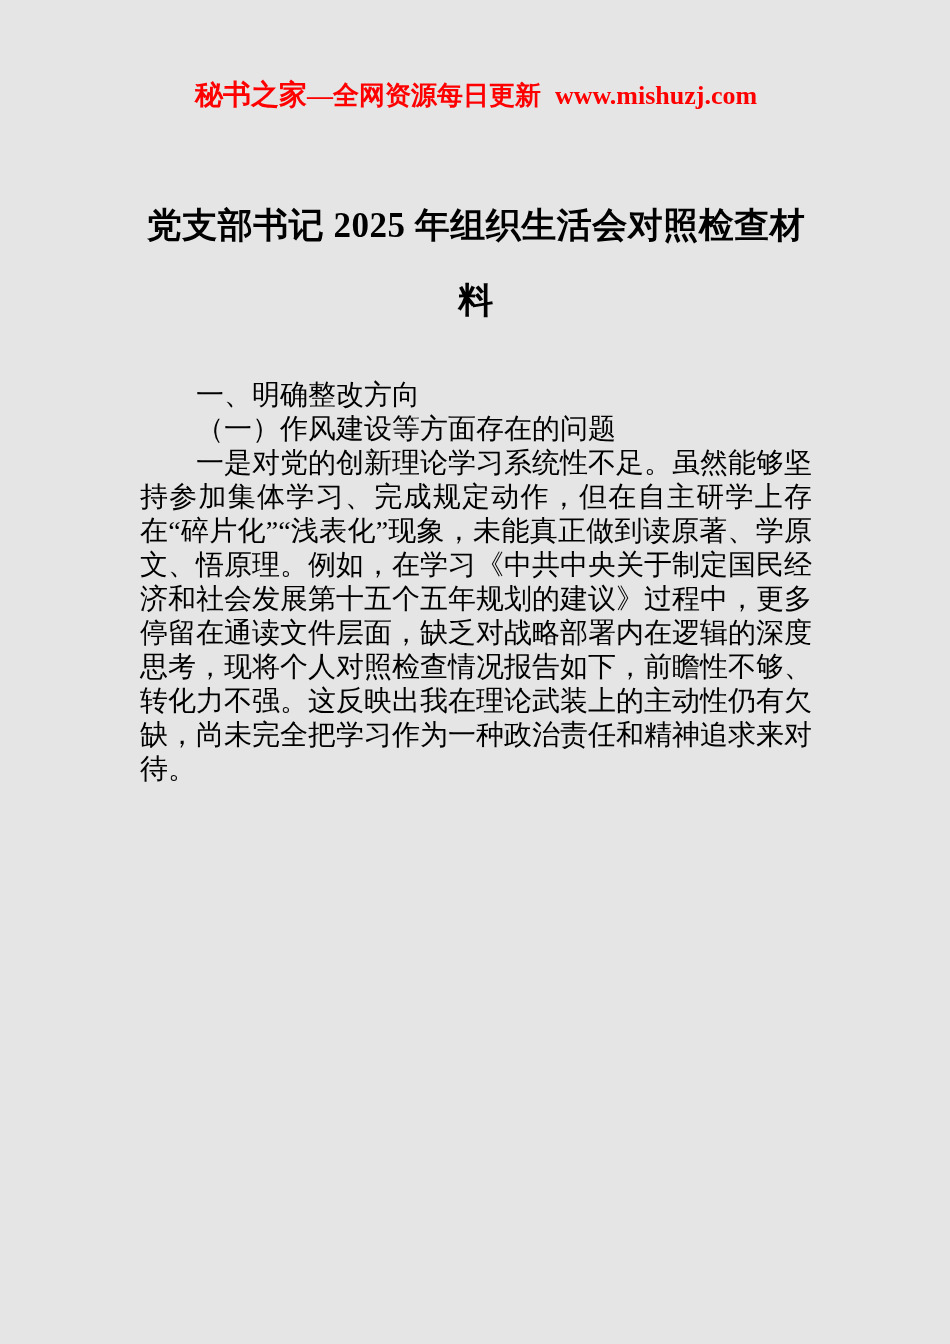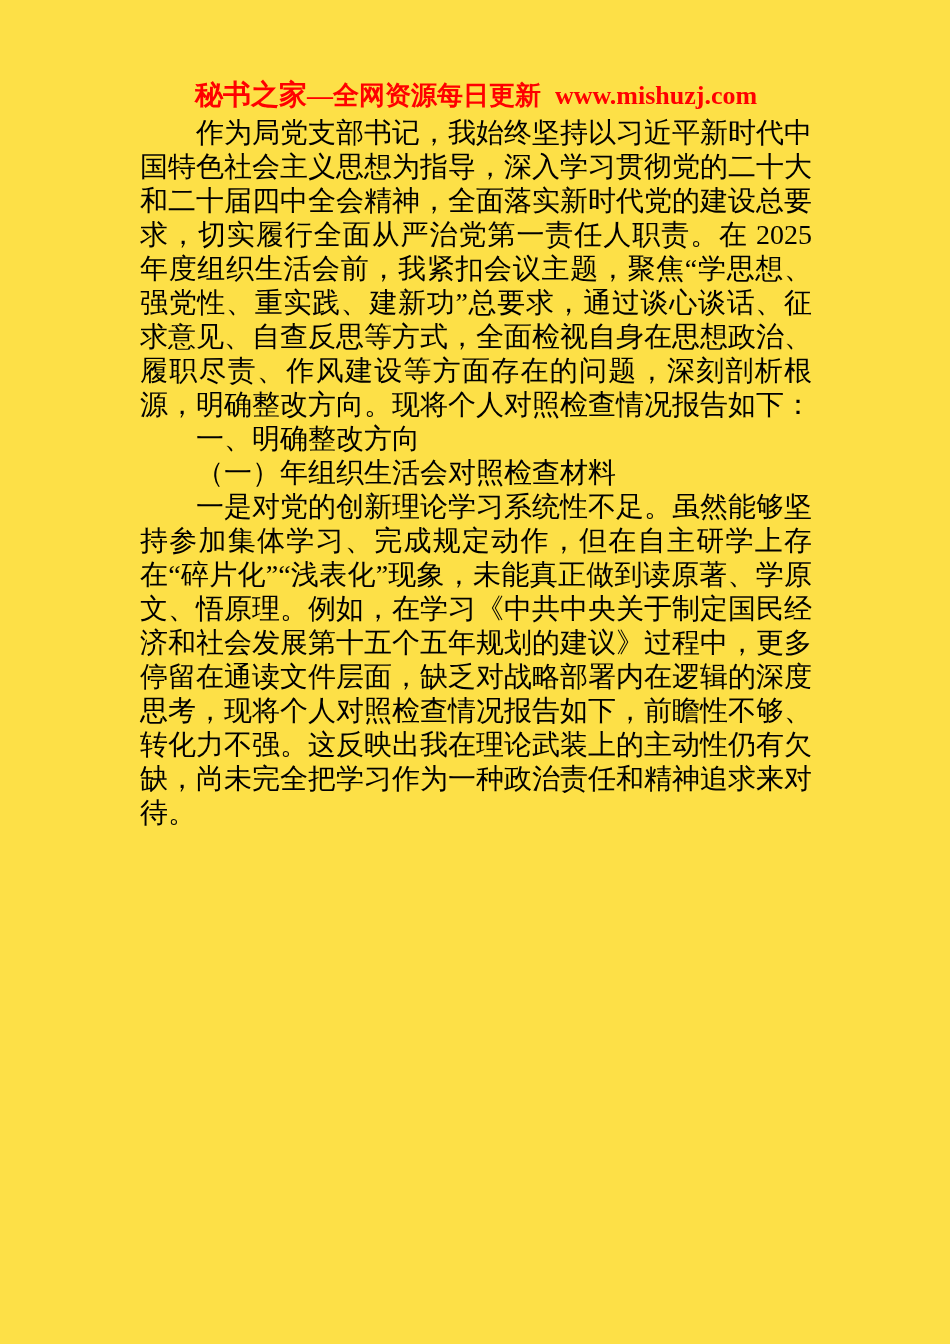--- a/index.html
+++ b/index.html
@@ -12,21 +12,21 @@
     background: #ffffff;
     color: #000000;
     font-family: "Liberation Serif", serif;
     overflow: hidden;
   }
   .page {
     box-sizing: border-box;
     width: 950px;
     height: 1344px;
     padding: 78px 138px 10px 140px;
-    background: #fde047;
+    background: #e5e5e5;
   }
   .doc-header {
     text-align: center;
     color: #ff0000;
     white-space: nowrap;
     line-height: 34px;
   }
   .doc-header .brand {
     font-size: 28px;
     font-weight: bold;
@@ -63,21 +63,21 @@
 </head>
 <body>
 
 <div class="page">
 
   <div class="doc-header">
     <span class="brand">秘书之家</span><span class="tagline">—全网资源每日更新</span>
     <span class="url">www.mishuzj.com</span>
   </div>
 
+  <h1 class="doc-title">党支部书记 2025 年组织生活会对照检查材料</h1>
 
   <div class="doc-body">
-    <p>作为局党支部书记，我始终坚持以习近平新时代中国特色社会主义思想为指导，深入学习贯彻党的二十大和二十届四中全会精神，全面落实新时代党的建设总要求，切实履行全面从严治党第一责任人职责。在 2025 年度组织生活会前，我紧扣会议主题，聚焦“学思想、强党性、重实践、建新功”总要求，通过谈心谈话、征求意见、自查反思等方式，全面检视自身在思想政治、履职尽责、作风建设等方面存在的问题，深刻剖析根源，明确整改方向。现将个人对照检查情况报告如下：</p>
     <p>一、明确整改方向</p>
-    <p>（一）年组织生活会对照检查材料</p>
+    <p>（一）作风建设等方面存在的问题</p>
     <p>一是对党的创新理论学习系统性不足。虽然能够坚持参加集体学习、完成规定动作，但在自主研学上存在“碎片化”“浅表化”现象，未能真正做到读原著、学原文、悟原理。例如，在学习《中共中央关于制定国民经济和社会发展第十五个五年规划的建议》过程中，更多停留在通读文件层面，缺乏对战略部署内在逻辑的深度思考，现将个人对照检查情况报告如下，前瞻性不够、转化力不强。这反映出我在理论武装上的主动性仍有欠缺，尚未完全把学习作为一种政治责任和精神追求来对待。</p>
   </div>
 
 </div>
 
 </body></html>

